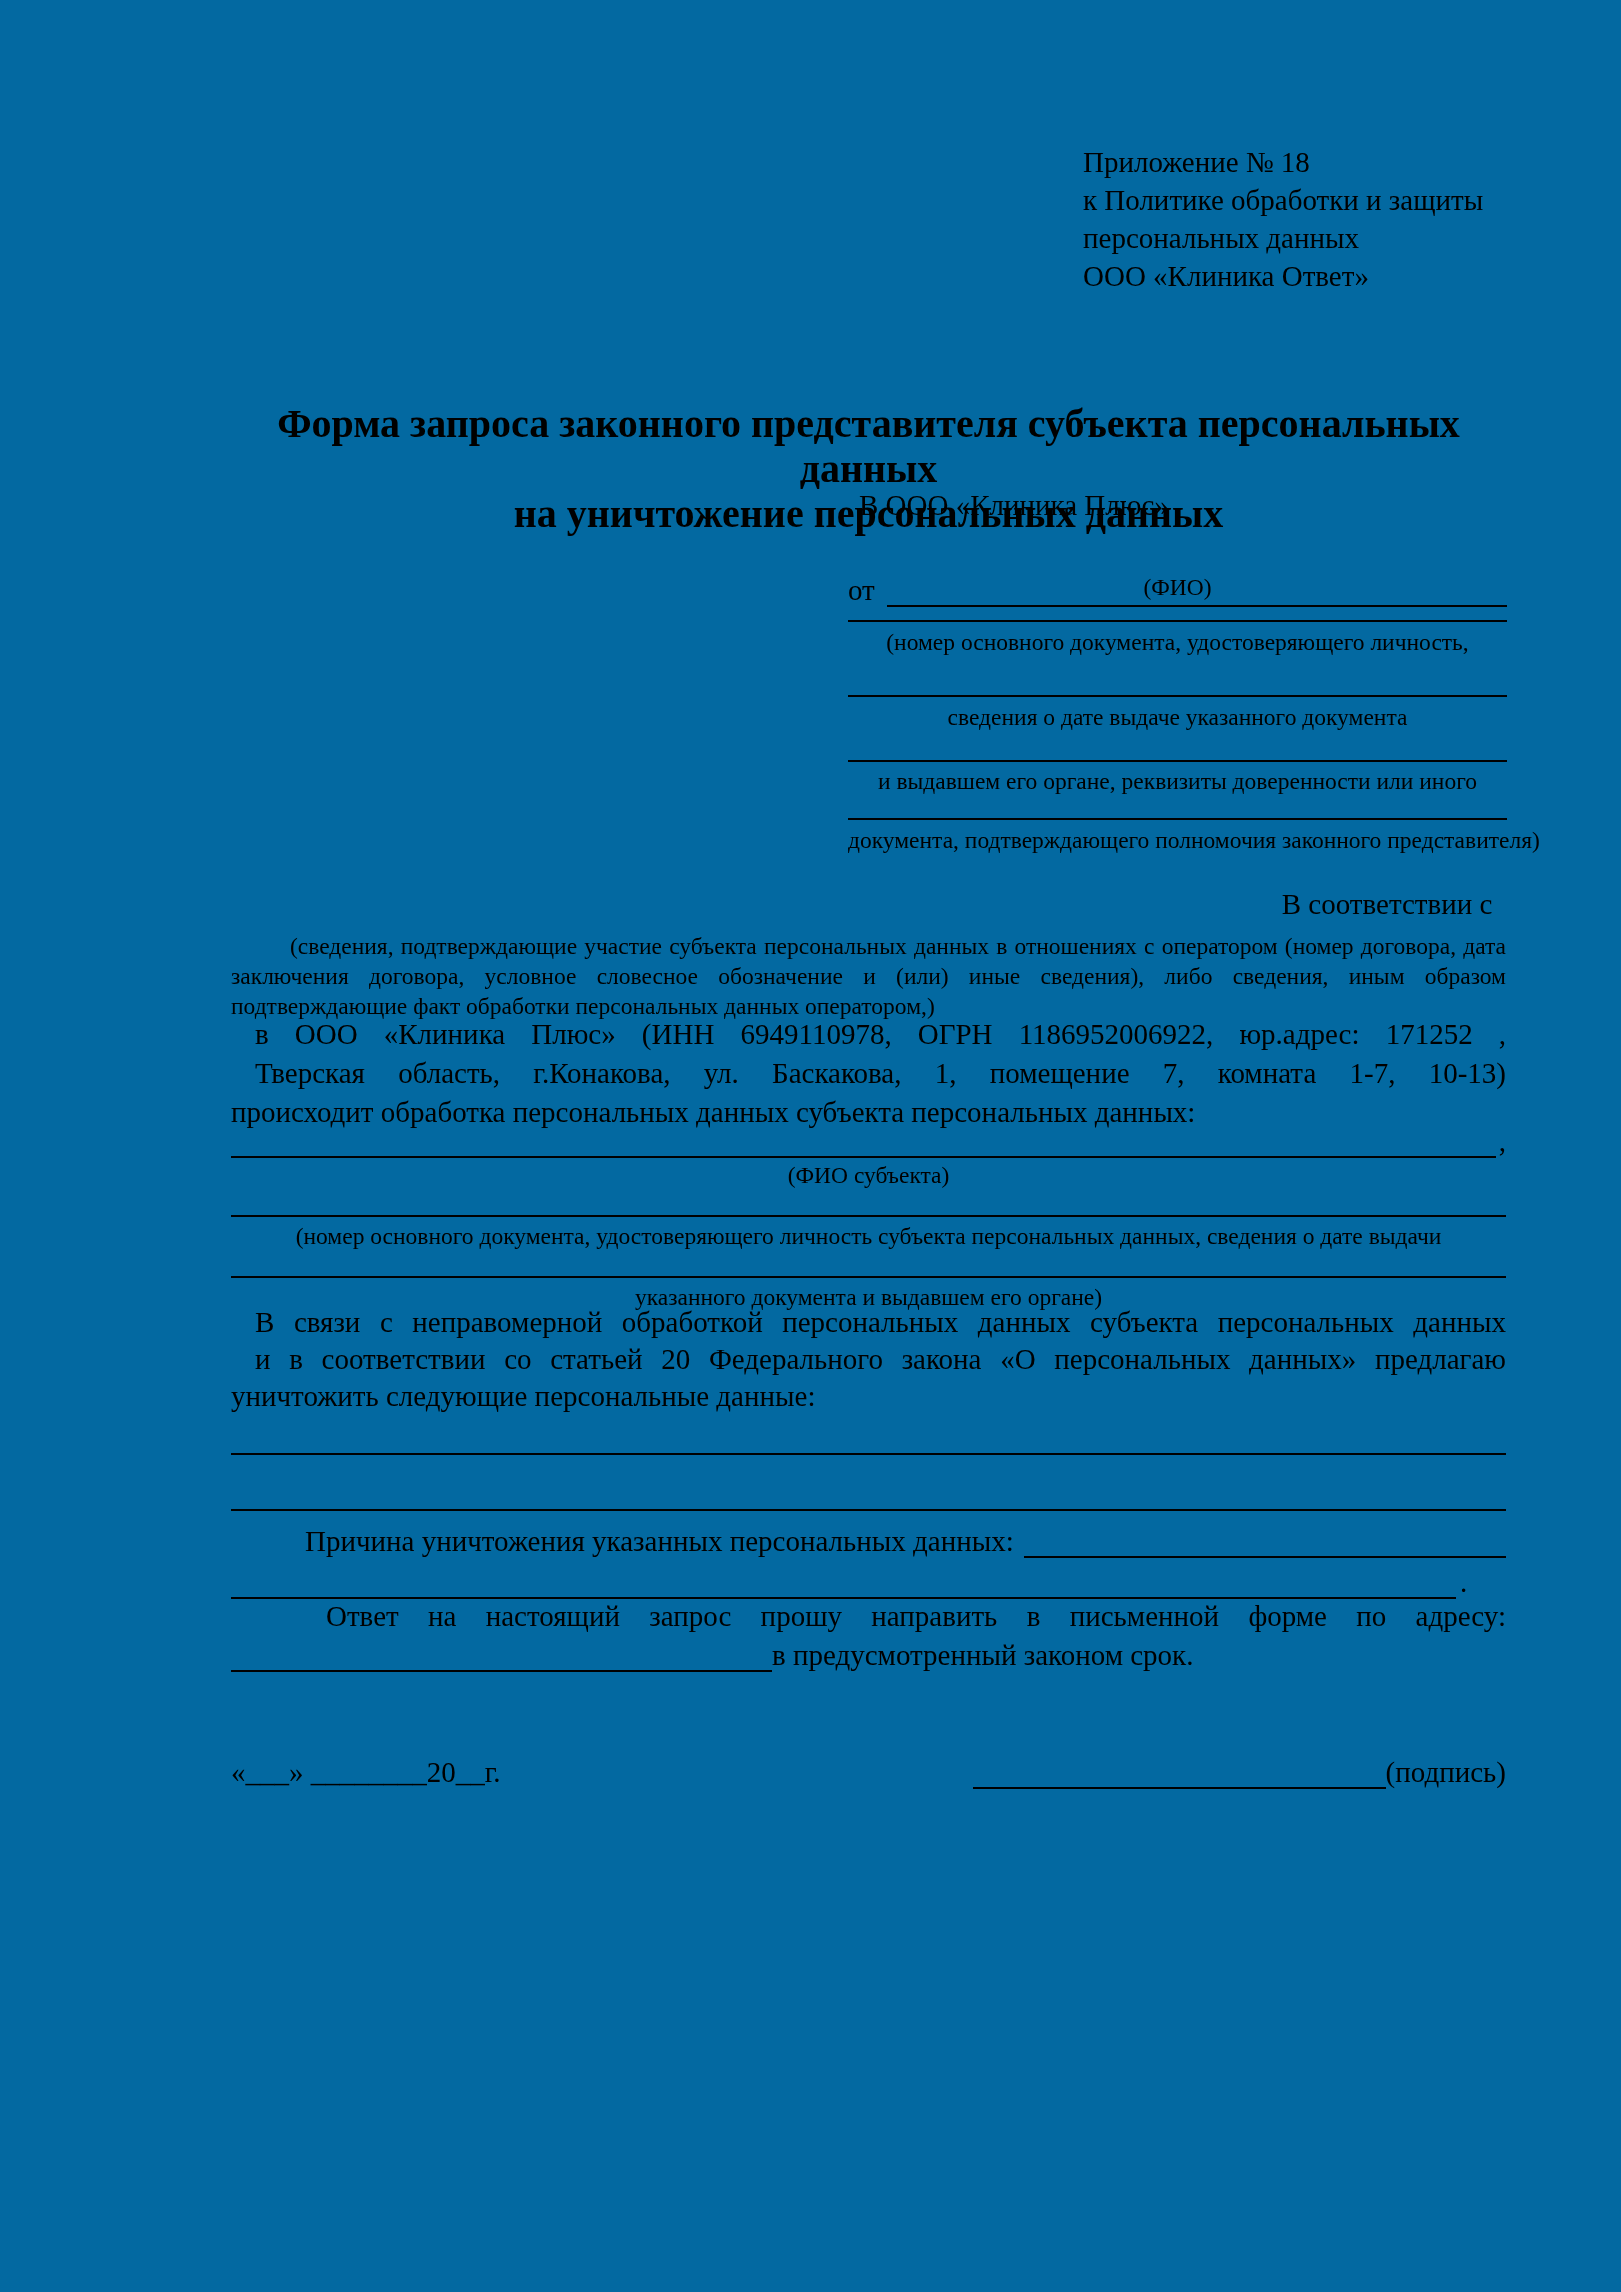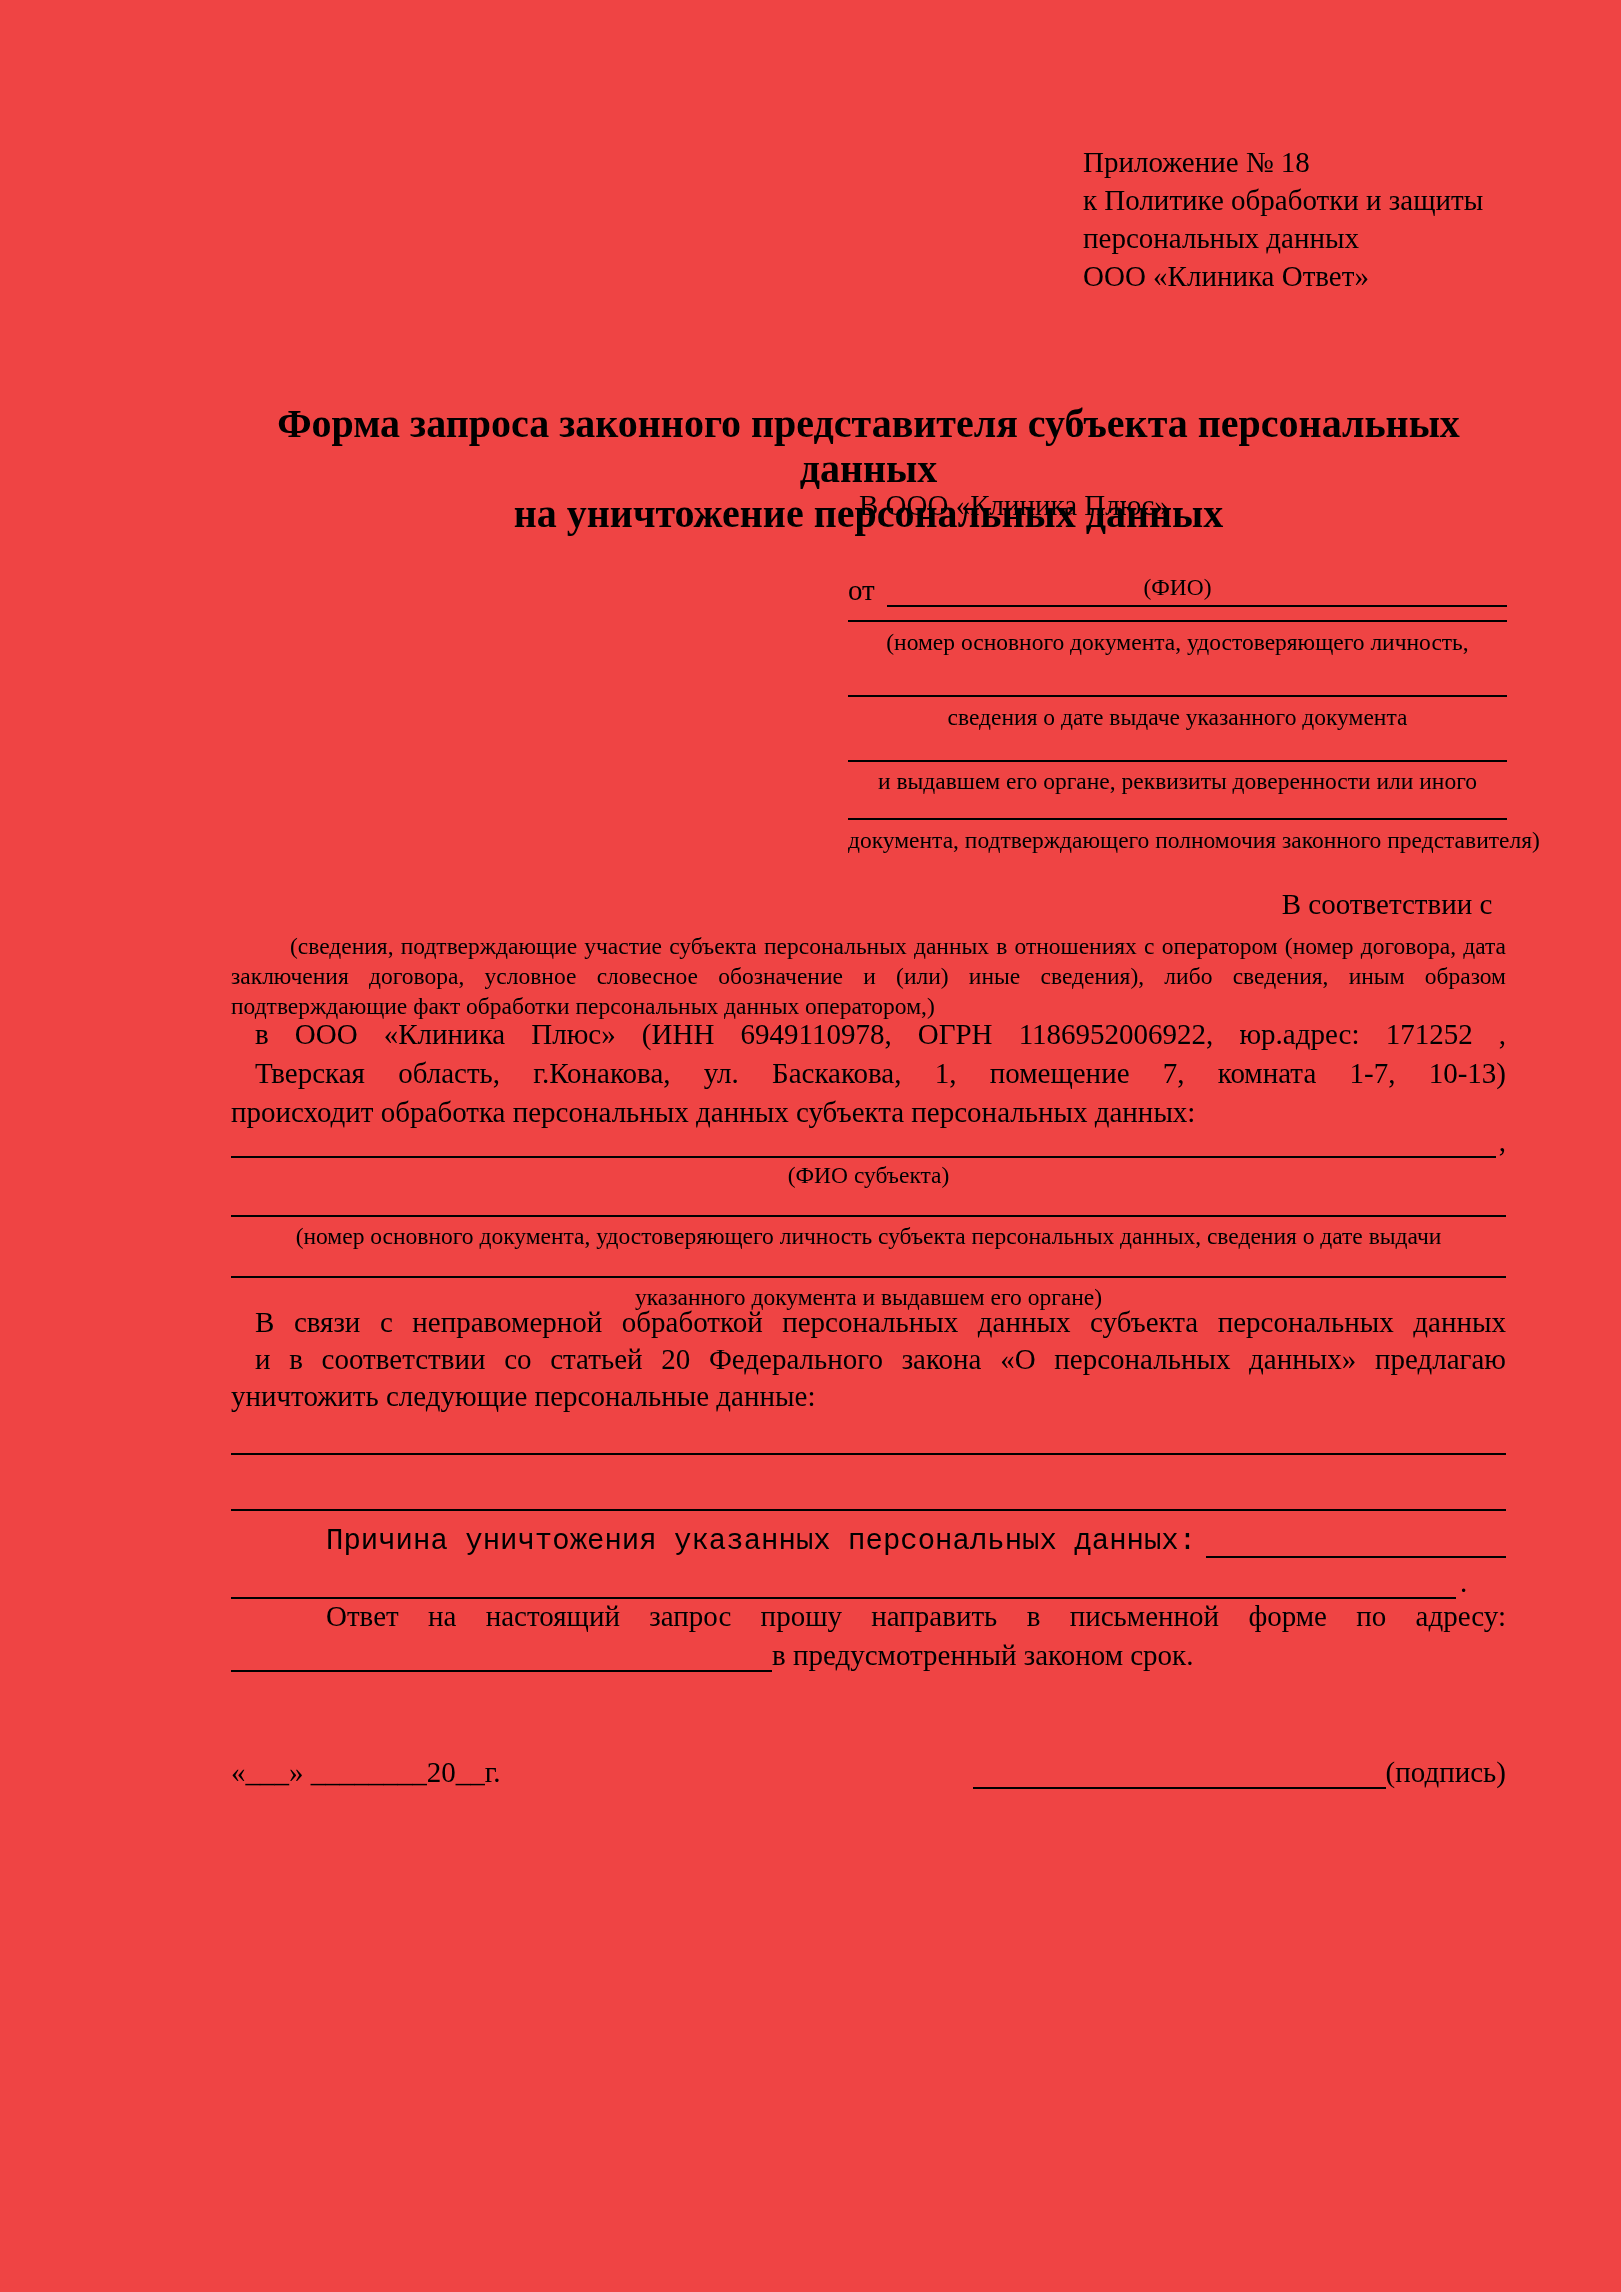--- a/index.html
+++ b/index.html
@@ -1,19 +1,19 @@
 <!DOCTYPE html>
 <html><head>
 <meta charset="utf-8">
 <style>
   html,body{margin:0;padding:0;background:#ffffff;}
   .page{
     position:relative;
     width:1621px;height:2293px;
-    background:#ef4444;
+    background:#0369a1;
     color:#000;
     font-family:"Liberation Serif","DejaVu Serif",serif;
     overflow:hidden;
   }
   .abs{position:absolute;}
   .appendix{left:1083px;top:143px;font-size:29px;line-height:38px;}
   .title{left:231px;top:401px;width:1275px;text-align:center;font-weight:bold;font-size:40px;line-height:45px;}
   .org{left:859px;top:489px;font-size:29px;}
   .flexrow{display:flex;align-items:flex-end;font-size:29px;}
   .from-row{left:848px;top:526px;width:659px;}
@@ -27,21 +27,21 @@
   .acc-row{left:231px;top:888px;width:1275px;flex-direction:column;}
   .acc-row .lead{margin-left:95px;margin-right:13.7px;}
   .footnote{left:231px;top:931px;width:1275px;font-size:23.5px;line-height:30px;text-align:justify;text-indent:59px;}
   .operator{left:231px;top:1015px;width:1275px;font-size:29px;line-height:39px;}
   .jline{text-align:justify;text-align-last:justify;margin-left:24px;}
   .sfio-row{left:231px;top:1121px;width:1275px;}
   .sfio-row .comma{margin-left:2.9px;}
   .wide-hint{left:231px;width:1275px;}
   .demand{left:231px;top:1304px;width:1275px;font-size:29px;line-height:37px;}
   .reason-row{left:231px;top:1521px;width:1275px;}
-  .reason-row .lead{margin-left:95px;margin-right:9.8px;white-space:nowrap;font-family:Liberation Mono, monospace;}
+  .reason-row .lead{margin-left:74px;margin-right:9.8px;white-space:nowrap;}
   .reason2-row{left:231px;top:1562px;width:1275px;}
   .reason2-row .blank{flex:0 0 1225px;}
   .reason2-row .period{margin-left:3.9px;}
   .reply1{left:231px;top:1598px;width:1275px;font-size:29px;line-height:37px;text-indent:95px;text-align:justify;text-align-last:justify;}
   .reply2-row{left:231px;top:1635px;width:1275px;}
   .reply2-row .blank{flex:0 0 541px;}
   .sign-row{left:231px;top:1754px;width:1275px;justify-content:space-between;}
   .sign-right{display:flex;align-items:flex-end;}
   .sign-right .blank{width:413px;}
   .h34{height:33px;}

